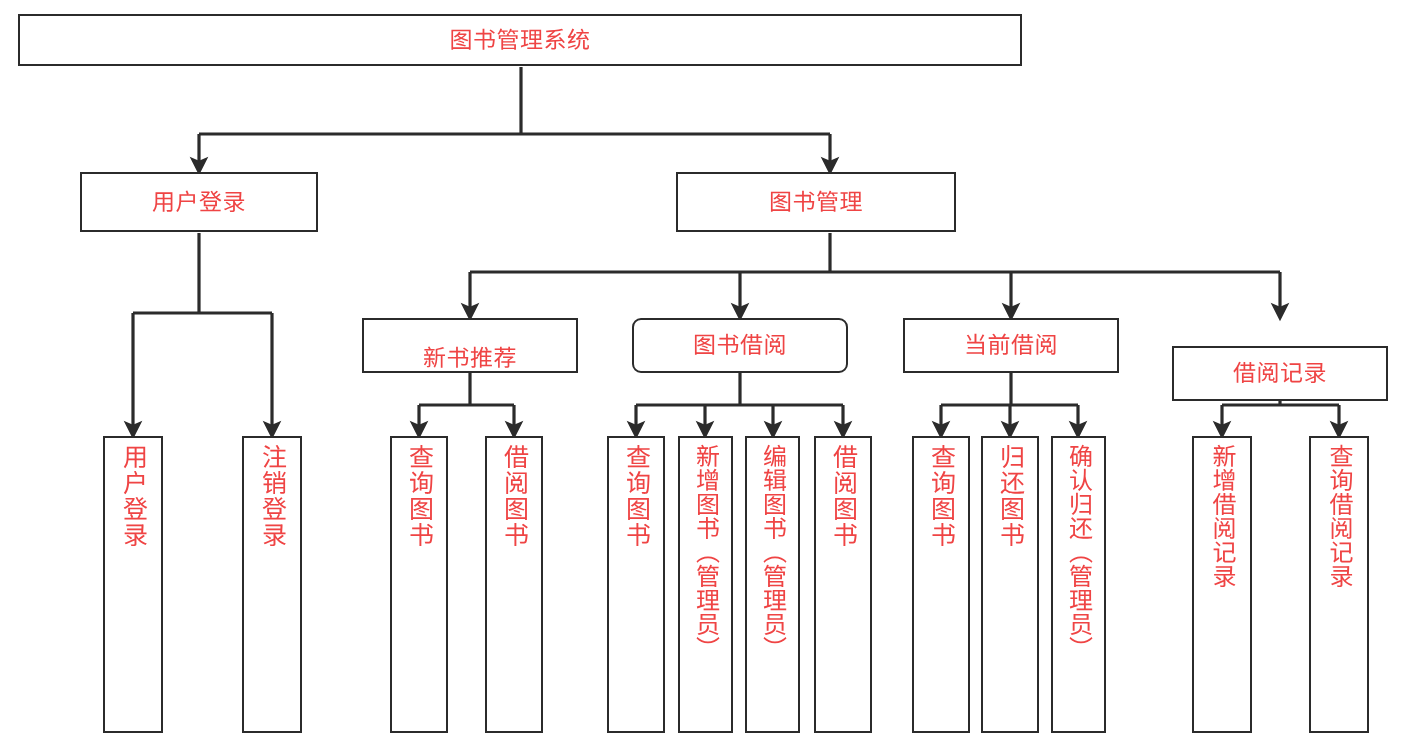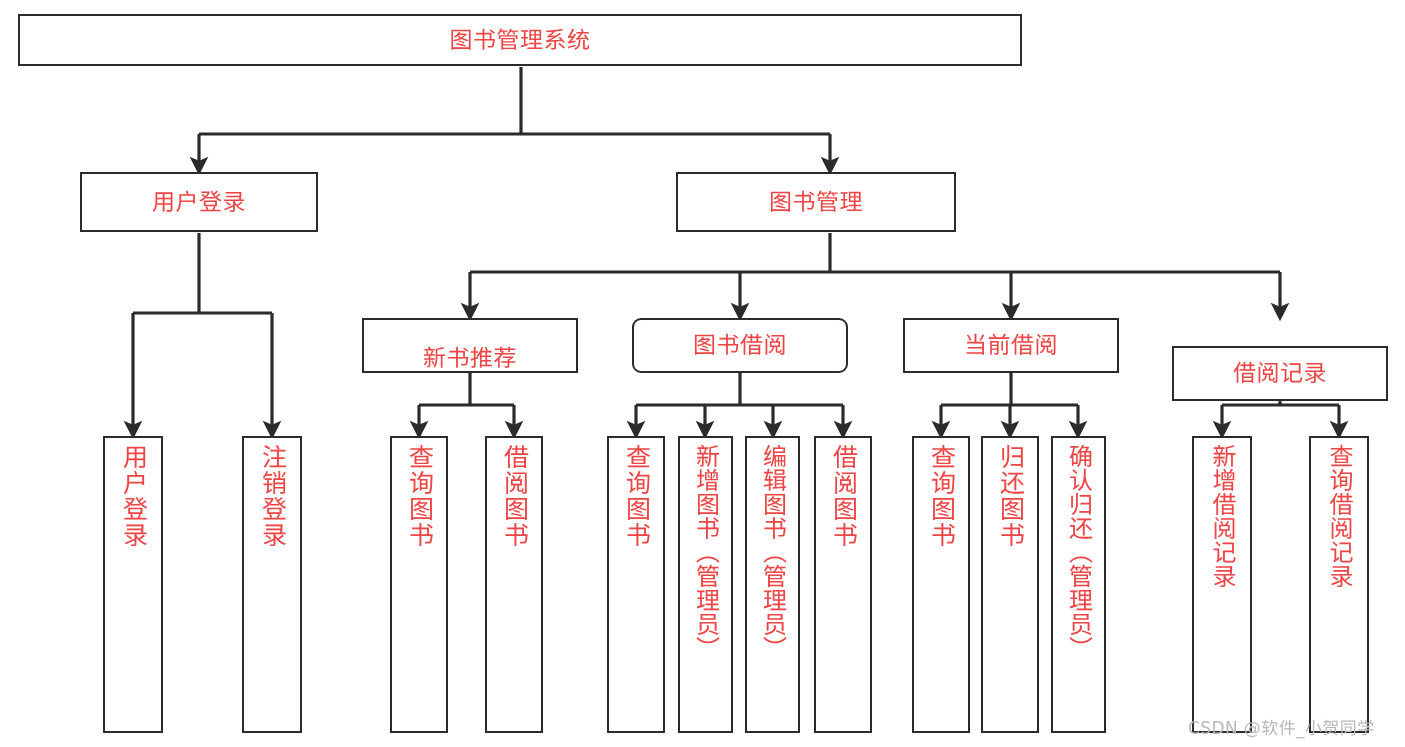--- a/index.html
+++ b/index.html
@@ -190,15 +190,14 @@
     <span class="label">确认归还（管理员）</span>
   </div>
 
   <div class="node vertical long" style="left:1192px; top:436px; width:60px; height:297px;">
     <span class="label">新增借阅记录</span>
   </div>
   <div class="node vertical long" style="left:1309px; top:436px; width:60px; height:297px;">
     <span class="label">查询借阅记录</span>
   </div>
 
-  <div id="watermark">CSDN @软件_小贺同学</div>
 
 </div>
 
 </body></html>

